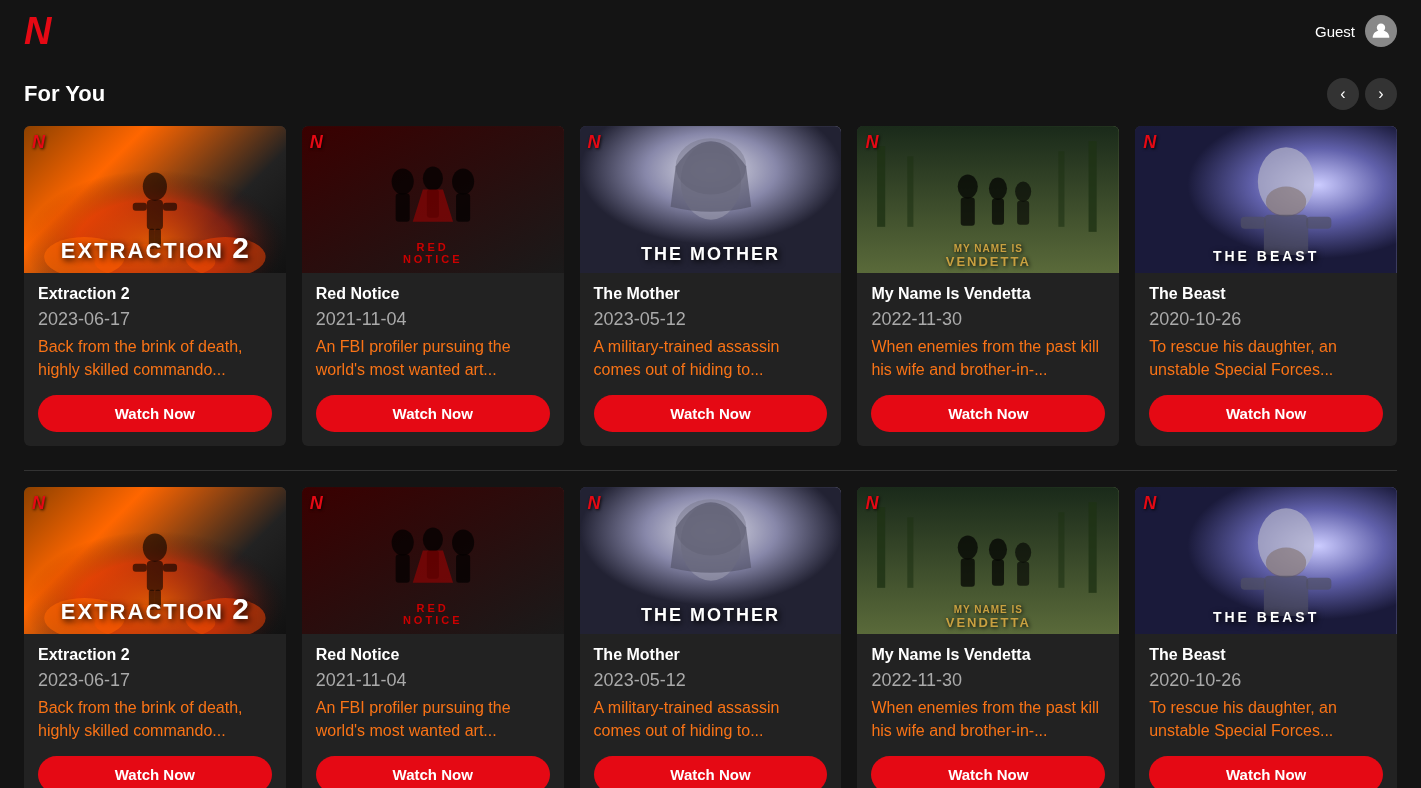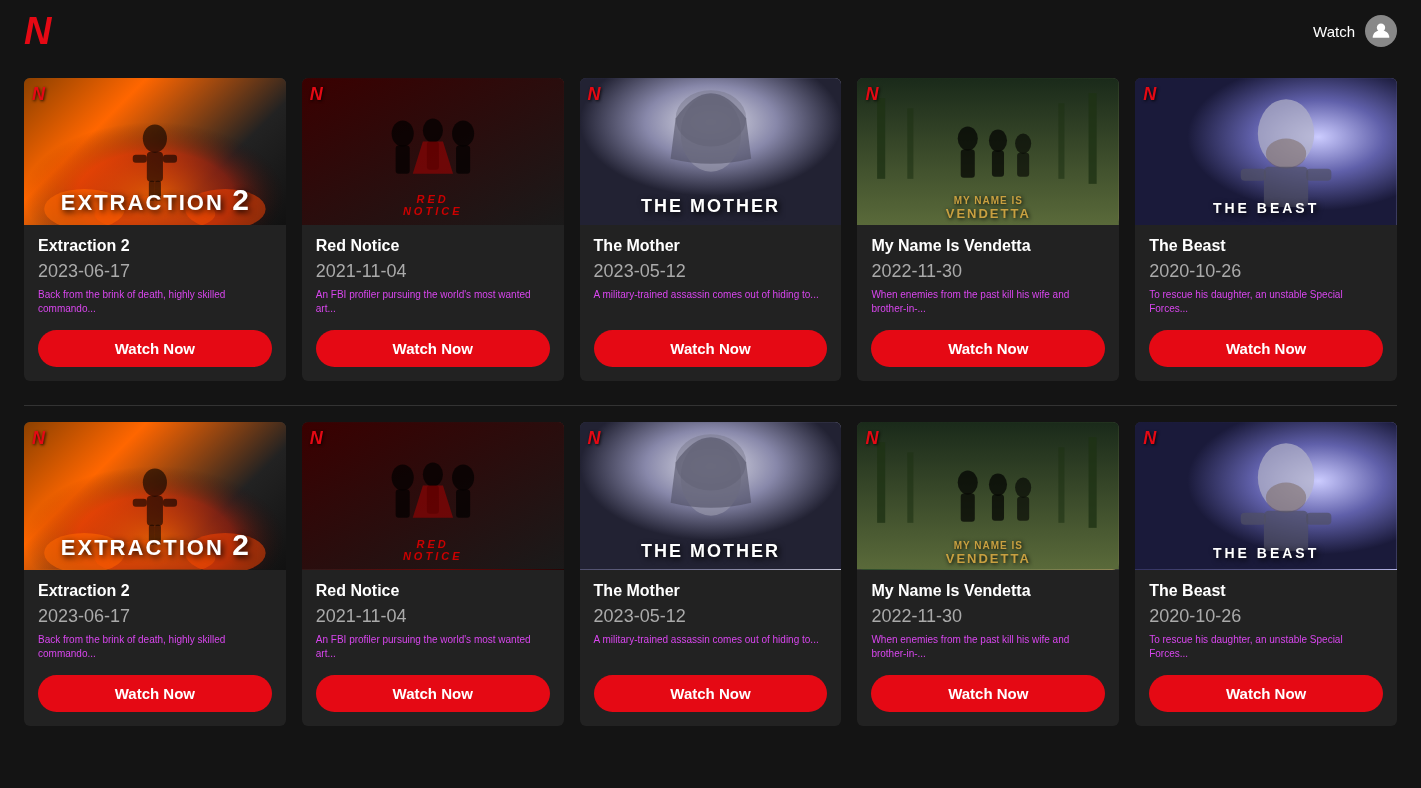--- a/index.html
+++ b/index.html
@@ -113,28 +113,26 @@
       text-shadow: 1px 1px 3px rgba(0,0,0,0.8);
       z-index: 2;
     }
 
     
     .poster-extraction2 {
       background: linear-gradient(135deg, #8B4000 0%, #FF6600 30%, #222 70%, #111 100%);
     }
     .poster-red-notice {
       background: linear-gradient(135deg, #1a1a1a 0%, #3a1a1a 40%, #8B0000 70%, #2a0000 100%);
-      font-style: italic;
     }
     .poster-the-mother {
       background: linear-gradient(135deg, #2a2a4a 0%, #5a5a7a 40%, #8a8aaa 70%, #e0e0f0 100%);
     }
     .poster-vendetta {
       background: linear-gradient(135deg, #1a2a1a 0%, #2a4a2a 40%, #6a7a4a 70%, #9a8a5a 100%);
-      border-radius: 7px;
     }
     .poster-beast {
       background: linear-gradient(135deg, #1a1a3a 0%, #3a3a6a 40%, #6a6a9a 70%, #ccccff 100%);
     }
 
     
     .movie-art {
       width: 100%;
       height: 100%;
       position: relative;
@@ -154,22 +152,22 @@
     .card-title {
       font-size: 16px;
       font-weight: 700;
       color: #fff;
     }
     .card-date {
       font-size: 18px;
       color: #aaa;
     }
     .card-desc {
-      font-size: 10px;
-      color: #d946ef;
+      font-size: 16px;
+      color: #f97316;
       line-height: 1.4;
       flex: 1;
     }
     .watch-now-btn {
       background: #E50914;
       color: #fff;
       border: none;
       border-radius: 24px;
       padding: 10px 16px;
       font-size: 15px;
@@ -186,31 +184,38 @@
       background: #333;
       margin: 0 24px;
     }
   </style>
 </head>
 <body>
 
 <header>
   <div class="netflix-logo">N</div>
   <div class="user-area">
-    <span class="guest-label">Watch</span>
+    <span class="guest-label">Guest</span>
     <div class="avatar-icon">
       <svg width="20" height="20" viewBox="0 0 24 24" fill="#fff">
         <circle cx="12" cy="8" r="5"></circle>
         <path d="M2 20c0-5.5 4.5-9 10-9s10 3.5 10 9"></path>
       </svg>
     </div>
   </div>
 </header>
 
 <div class="section">
+  <div class="section-header">
+    <h2 class="section-title">For You</h2>
+    <div class="nav-arrows">
+      <button class="nav-btn">‹</button>
+      <button class="nav-btn">›</button>
+    </div>
+  </div>
   <div class="cards-row" id="for-you-cards">
   <div class="card">
     <div class="card-thumbnail">
       <span class="netflix-badge" style="color:#E50914;font-size:18px;font-weight:900;font-style:italic;position:absolute;top:6px;left:8px;z-index:3;">N</span>
       <div class="poster-extraction2" style="width:100%;height:100%;position:relative;">
 
     <div class="movie-art">
       <svg width="100%" height="100%" viewBox="0 0 260 146" style="position:absolute;top:0;left:0;">
         <defs>
           <radialGradient id="fire1" cx="50%" cy="80%">

